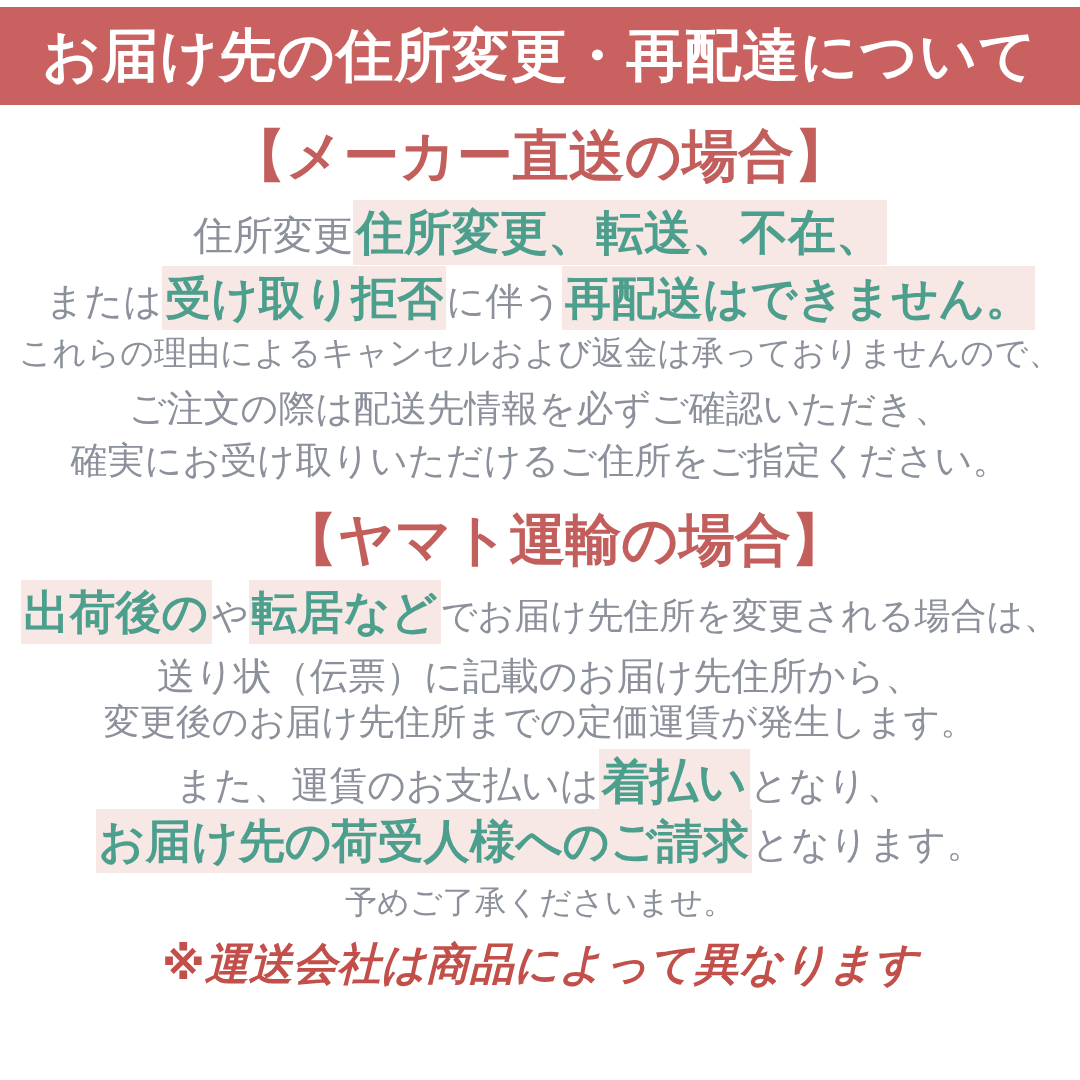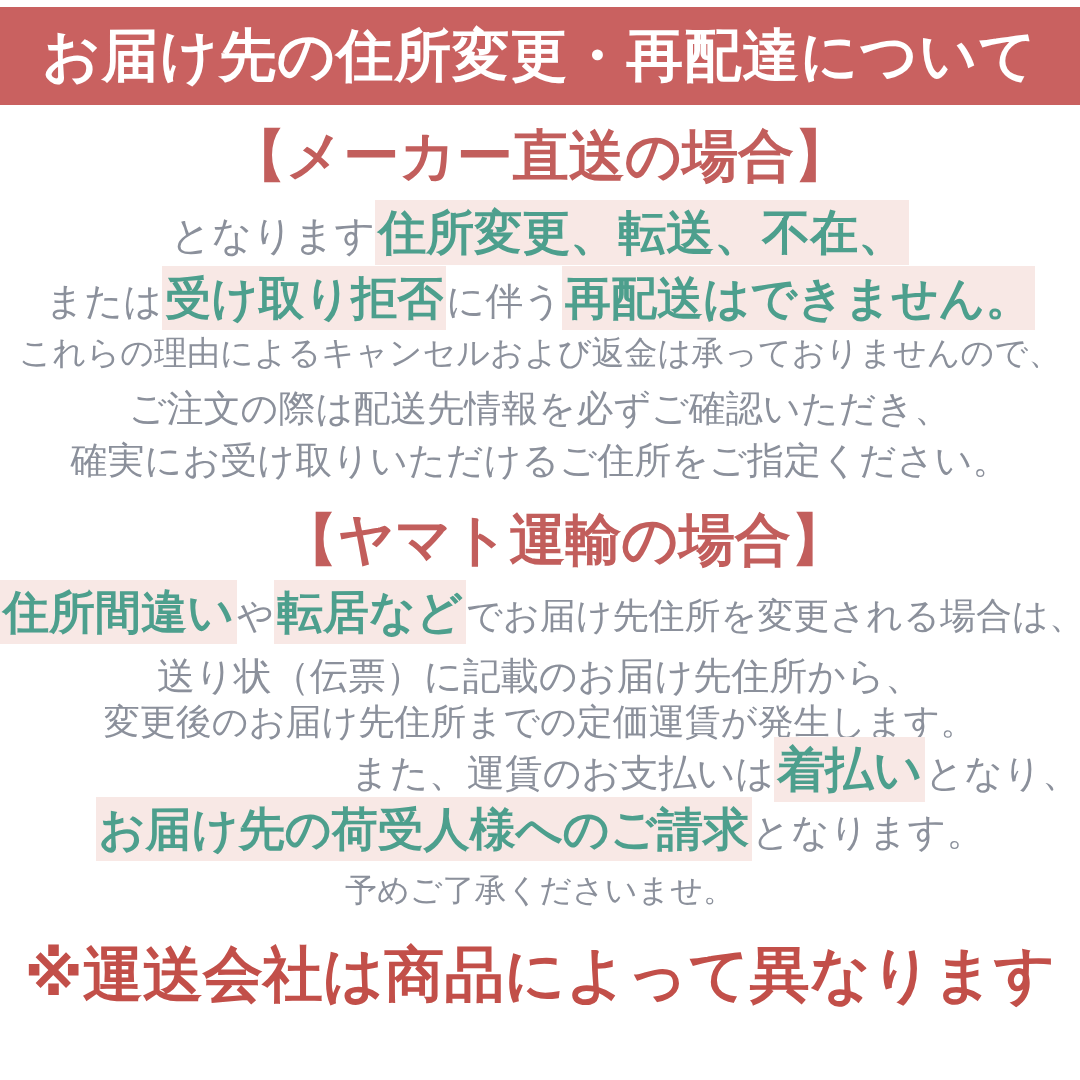--- a/index.html
+++ b/index.html
@@ -26,55 +26,55 @@
   .plain{color:var(--gray);}
   .em{color:var(--teal);font-weight:bold;background:var(--highlight-pink);padding:6px 3px;}
   .l1{margin-top:18px;}  .l1 .plain{font-size:40px;} .l1 .em{font-size:48px;}
   .l2{margin-top:12px;}  .l2 .plain{font-size:38px;} .l2 .em{font-size:46px;}
   .l3{margin-top:9px;font-size:33px;}
   .l4{margin-top:16px;font-size:37px;}
   .l5{margin-top:10px;font-size:37px;}
   .l6{margin-top:16px;}  .l6 .plain{font-size:36px;} .l6 .em{font-size:46px;}
   .l7{margin-top:16px;font-size:38px;}
   .l8{margin-top:2px;font-size:36px;}
-  .l9{text-align:right;}  .l9 .plain{font-size:38px;} .l9 .em{font-size:48px;}
+  .l9{margin-top:12px;}  .l9 .plain{font-size:38px;} .l9 .em{font-size:48px;}
   .l10{margin-top:6px;}  .l10 .plain{font-size:38px;} .l10 .em{font-size:46px;}
   .l11{margin-top:16px;font-size:32px;}
   .note{
-    margin-top:26px;text-align:center;color:var(--note-red);
-    font-size:60px;font-weight:bold;white-space:nowrap;
+    margin-top:14px;text-align:center;color:var(--note-red);
+    font-size:44px;font-weight:bold;white-space:nowrap;font-style:italic;
   }
 </style>
 </head>
 <body>
 
 <div class="page">
 
   <header class="banner">
     <span>お届け先の住所変更・再配達について</span>
   </header>
 
   <section>
     <h2 class="heading h1">【メーカー直送の場合】</h2>
 
-    <p class="line l1"><span class="plain">となります</span><span class="em">住所変更、転送、不在、</span></p>
+    <p class="line l1"><span class="plain">住所変更</span><span class="em">住所変更、転送、不在、</span></p>
 
     <p class="line l2"><span class="plain">または</span><span class="em">受け取り拒否</span><span class="plain">に伴う</span><span class="em">再配送はできません。</span></p>
 
     <p class="line l3"><span class="plain">これらの理由によるキャンセルおよび返金は承っておりませんので、</span></p>
 
     <p class="line l4"><span class="plain">ご注文の際は配送先情報を必ずご確認いただき、</span></p>
 
     <p class="line l5"><span class="plain">確実にお受け取りいただけるご住所をご指定ください。</span></p>
   </section>
 
   <section>
     <h2 class="heading h2">【ヤマト運輸の場合】</h2>
 
-    <p class="line l6"><span class="em">住所間違い</span><span class="plain">や</span><span class="em">転居など</span><span class="plain">でお届け先住所を変更される場合は、</span></p>
+    <p class="line l6"><span class="em">出荷後の</span><span class="plain">や</span><span class="em">転居など</span><span class="plain">でお届け先住所を変更される場合は、</span></p>
 
     <p class="line l7"><span class="plain">送り状（伝票）に記載のお届け先住所から、</span></p>
 
     <p class="line l8"><span class="plain">変更後のお届け先住所までの定価運賃が発生します。</span></p>
 
     <p class="line l9"><span class="plain">また、運賃のお支払いは</span><span class="em">着払い</span><span class="plain">となり、</span></p>
 
     <p class="line l10"><span class="em">お届け先の荷受人様へのご請求</span><span class="plain">となります。</span></p>
 
     <p class="line l11"><span class="plain">予めご了承くださいませ。</span></p>

